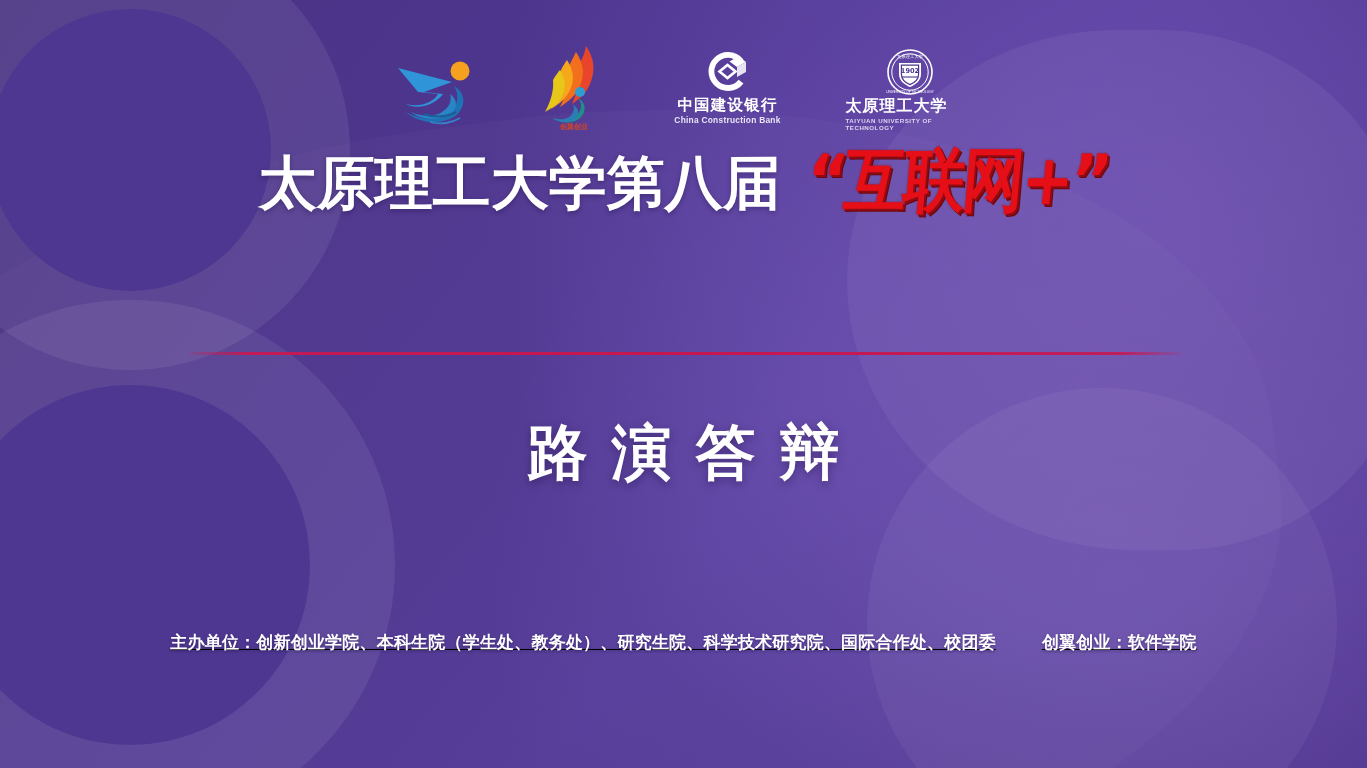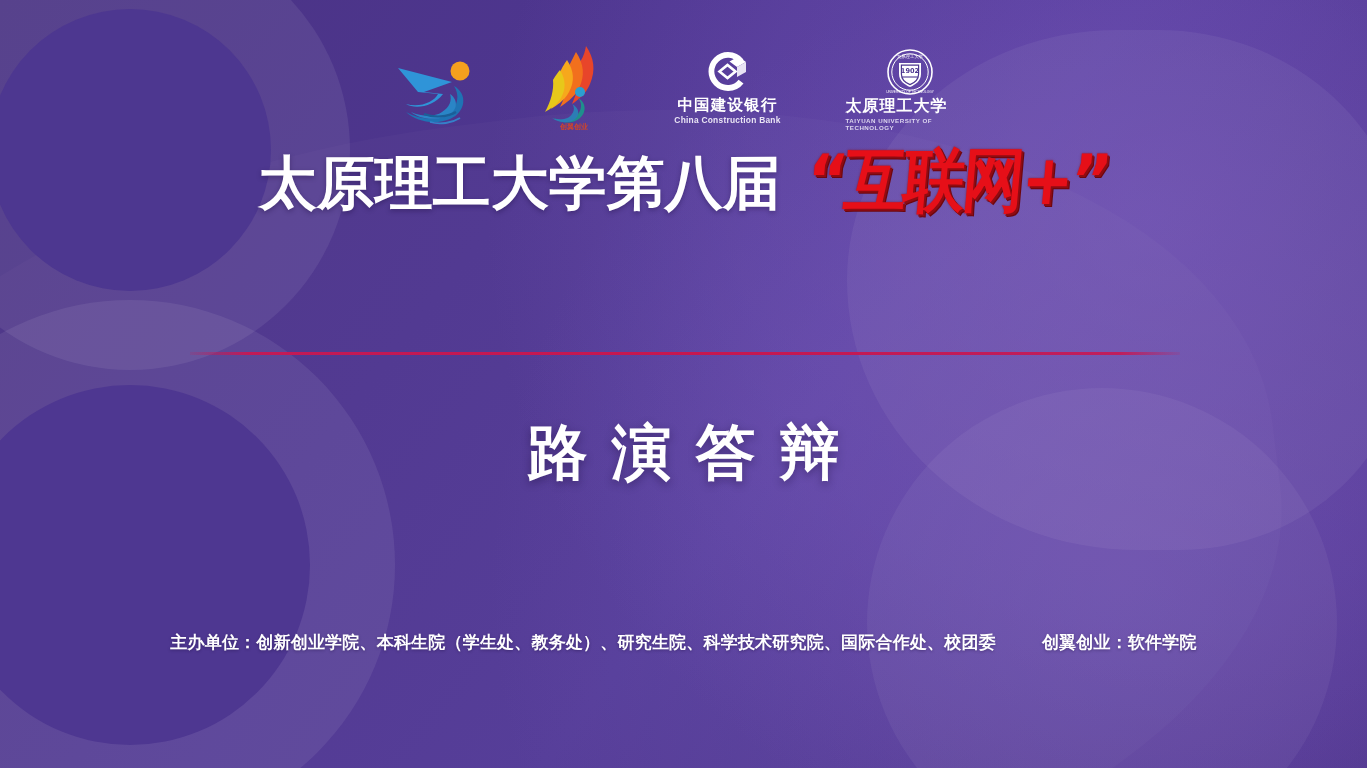--- a/index.html
+++ b/index.html
@@ -203,20 +203,21 @@
 
   
   .footer-orgs {
     position:absolute;
     left:0; right:0; top:631px;
     display:flex;
     justify-content:center;
     align-items:baseline;
     gap:46px;
     z-index:5;
+    text-decoration:underline;
   }
   .org-text {
     font-family:"DejaVu Sans", sans-serif;
     color:#ffffff;
     font-size:17px;
     font-weight:bold;
     letter-spacing:0.2px;
     white-space:nowrap;
     text-shadow:0 1px 3px rgba(24,10,54,0.4);
   }

